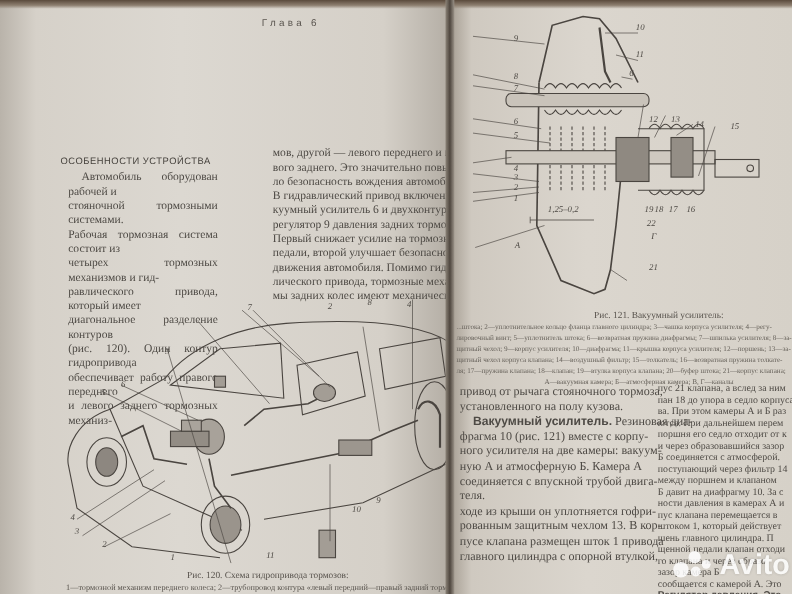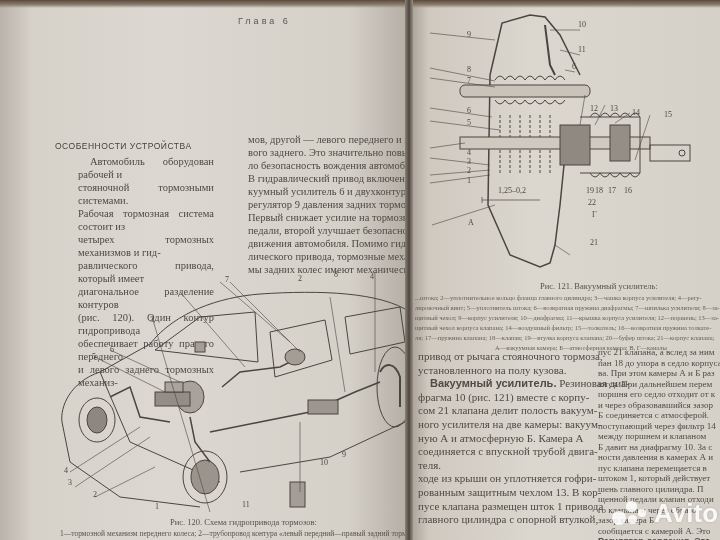--- a/index.html
+++ b/index.html
@@ -7,32 +7,32 @@
   .page{position:absolute;top:0;height:540px;overflow:hidden;}
   .left-page{left:0;width:410px;background:linear-gradient(90deg,#b9b3aa 0%,#d6d1c9 8%,#dcd8d1 40%,#d5d0c8 85%,#b3ada4 100%);}
   .right-page{left:410px;width:310px;background:linear-gradient(90deg,#a79f94 0%,#cfc9c0 6%,#dbd6ce 40%,#d6d1c8 100%);}
   .top-shadow{position:absolute;left:0;top:0;width:720px;height:8px;background:linear-gradient(180deg,#5a4a3c,#8d7f70 60%,transparent);}
   .spine{position:absolute;left:405px;top:0;width:8px;height:540px;background:linear-gradient(90deg,#8b8378,#4e463e 50%,#9a9288);}
   .chapter{position:absolute;left:200px;top:16px;font-family:"Liberation Sans",sans-serif;font-size:9px;letter-spacing:3px;color:#5b5650;padding-left:38px;}
   .section-title{position:absolute;left:190px;top:40px;font-family:"Liberation Sans",sans-serif;font-weight:bold;font-size:11px;color:#403c38;letter-spacing:0.5px;}
   .subhead{position:absolute;left:55px;top:141px;font-family:"Liberation Sans",sans-serif;font-weight:normal;font-size:8.5px;color:#46423d;letter-spacing:0.5px;}
   .col{position:absolute;font-size:10.5px;line-height:13px;color:#4e4a45;text-align:justify;}
   .col p{margin:0;}
-  .col1{left:78px;top:155px;width:136px;}
+  .col1{left:62px;top:155px;width:136px;}
   .col2{left:248px;top:133px;width:162px;white-space:nowrap;}
   .col3{left:418px;top:350px;width:175px;white-space:nowrap;font-size:11px;line-height:13.6px;}
   .col4{left:598px;top:350px;width:130px;white-space:nowrap;font-size:11px;line-height:13.6px;}
   .ind{text-indent:12px;}
   .bold{font-weight:bold;font-family:"Liberation Sans",sans-serif;}
   .caption{position:absolute;font-size:8.5px;color:#57524c;white-space:nowrap;}
   .cap120{left:170px;top:517px;}
   .cap120b{left:60px;top:529px;font-size:7.5px;}
   .cap121{left:540px;top:281px;}
   .legend121{position:absolute;left:420px;top:293px;width:300px;font-size:6.5px;line-height:10px;color:#67625b;white-space:nowrap;}
-  .label{position:absolute;font-size:8px;color:#4c4843;text-align:center;}
+  .label{position:absolute;font-size:8px;font-style:italic;color:#4c4843;text-align:center;}
   svg{position:absolute;}
   .watermark{position:absolute;left:612px;top:498px;display:flex;align-items:center;gap:6px;color:#ffffff;font-family:"Liberation Sans",sans-serif;font-size:26px;font-weight:bold;opacity:0.85;text-shadow:0 0 3px rgba(0,0,0,0.2);}
   .avito-dots{position:relative;width:36px;height:30px;}
   .avito-dots span{position:absolute;border-radius:50%;background:#fff;}
 </style>
 </head>
 <body>
 
 <div class="page left-page">
   <div class="chapter">Глава 6</div>
@@ -184,21 +184,20 @@
     <div>щитный чехол корпуса клапана; 14—воздушный фильтр; 15—толкатель; 16—возвратная пружина толкате-</div>
     <div>ля; 17—пружина клапана; 18—клапан; 19—втулка корпуса клапана; 20—буфер штока; 21—корпус клапана;</div>
     <div style="padding-left:80px">А—вакуумная камера; Б—атмосферная камера; В, Г—каналы</div>
   </div>
 
   <div class="col col3" style="left:8px">
     <p>привод от рычага стояночного тормоза,</p>
     <p>установленного на полу кузова.</p>
     <p class="ind"><span class="bold">Вакуумный усилитель.</span> Резиновая диа-</p>
     <p>фрагма 10 (рис. 121) вместе с корпу-</p>
-    <p>сом 21 клапана делит полость вакуум-</p>
     <p>ного усилителя на две камеры: вакуум-</p>
     <p>ную А и атмосферную Б. Камера А</p>
     <p>соединяется с впускной трубой двига-</p>
     <p>теля.</p>
     <p>ходе из крыши он уплотняется гофри-</p>
     <p>рованным защитным чехлом 13. В кор-</p>
     <p>пусе клапана размещен шток 1 привода</p>
     <p>главного цилиндра с опорной втулкой,</p>
 
   </div>

